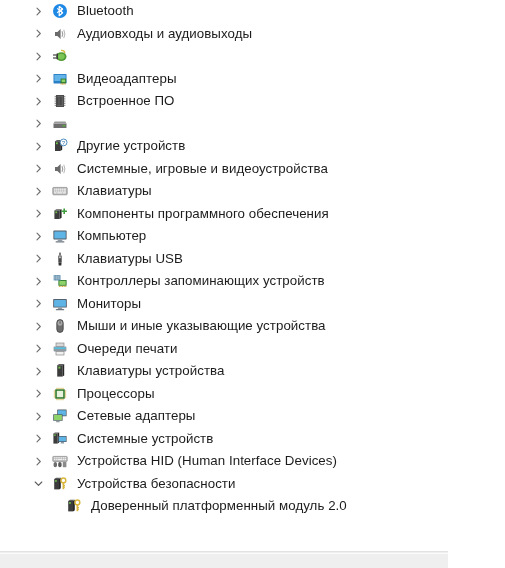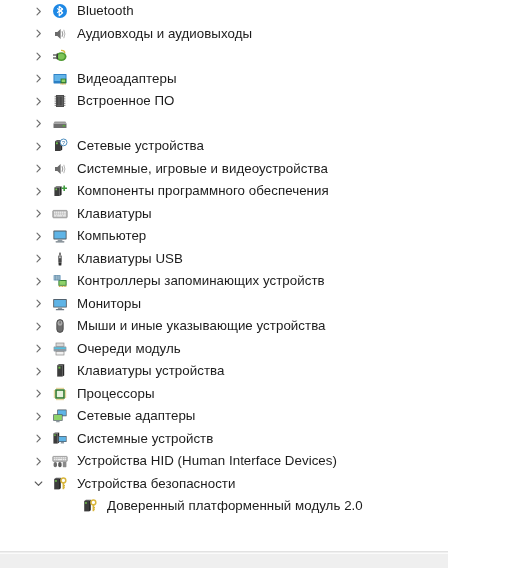--- a/index.html
+++ b/index.html
@@ -32,21 +32,21 @@
   }
   .row {
     display: flex;
     align-items: center;
     height: 22.5px;
     line-height: 22.5px;
     white-space: nowrap;
     padding-left: 30px;
     box-sizing: border-box;
   }
-  .row.child { padding-left: 60px; }
+  .row.child { padding-left: 44px; }
 
   .chev {
     width: 16px;
     min-width: 16px;
     height: 22px;
     display: flex;
     align-items: center;
     justify-content: center;
     color: #5a5a5a;
   }
@@ -205,53 +205,36 @@
         <span class="icon">
           <svg width="16" height="16" viewBox="0 0 16 16">
             <path d="M3 3.2 L8.2 3.2 L8.2 13 L3 13 Z" fill="#3c3c3c"></path>
             <path d="M3 3.2 L5 2 L10.2 2 L8.2 3.2 Z" fill="#5d5d5d"></path>
             <path d="M8.2 3.2 L10.2 2 L10.2 11.8 L8.2 13 Z" fill="#272727"></path>
             <rect x="4" y="4.4" width="1.8" height="1.8" fill="#6ec04a"></rect>
             <circle cx="11.6" cy="4.4" r="3.4" fill="#ffffff" stroke="#4f8fc0" stroke-width="1"></circle>
             <text x="11.6" y="6.5" font-size="5.4" text-anchor="middle" fill="#2b6da3" font-family="Liberation Sans, sans-serif">?</text>
           </svg>
         </span>
-        <span class="label">Сетевые устройства</span>
+        <span class="label">Другие устройств</span>
       </div>
       <div class="row">
         <span class="chev">
           <svg width="9" height="9" viewBox="0 0 9 9">
             <path d="M3 1.2 L6.3 4.5 L3 7.8" fill="none" stroke="#6d6d6d" stroke-width="1.1" stroke-linecap="round" stroke-linejoin="round"></path>
           </svg>
         </span>
         <span class="icon">
           <svg width="16" height="16" viewBox="0 0 16 16">
             <path d="M3 6 L5.4 6 L8.6 3 L8.6 13 L5.4 10 L3 10 Z" fill="#6b6b6b"></path>
             <path d="M10 5.2 Q11.6 8 10 10.8" stroke="#9a9a9a" stroke-width="1.1" fill="none"></path>
             <path d="M11.8 3.8 Q14 8 11.8 12.2" stroke="#b5b5b5" stroke-width="1" fill="none"></path>
           </svg>
         </span>
         <span class="label">Системные, игровые и видеоустройства</span>
-      </div>
-      <div class="row">
-        <span class="chev">
-          <svg width="9" height="9" viewBox="0 0 9 9">
-            <path d="M3 1.2 L6.3 4.5 L3 7.8" fill="none" stroke="#6d6d6d" stroke-width="1.1" stroke-linecap="round" stroke-linejoin="round"></path>
-          </svg>
-        </span>
-        <span class="icon">
-          <svg width="16" height="16" viewBox="0 0 16 16">
-            <path d="M2.4 4.4 L7.6 4.4 L7.6 13 L2.4 13 Z" fill="#3c3c3c"></path>
-            <path d="M2.4 4.4 L4.4 3.2 L9.6 3.2 L7.6 4.4 Z" fill="#5d5d5d"></path>
-            <path d="M7.6 4.4 L9.6 3.2 L9.6 11.8 L7.6 13 Z" fill="#272727"></path>
-            <rect x="3.4" y="5.5" width="1.7" height="1.7" fill="#6ec04a"></rect>
-            <path d="M11.4 2.4 L13 2.4 L13 4.4 L15 4.4 L15 6 L13 6 L13 8 L11.4 8 L11.4 6 L9.4 6 L9.4 4.4 L11.4 4.4 Z" fill="#3f9c3f"></path>
-          </svg>
-        </span>
-        <span class="label">Компоненты программного обеспечения</span>
       </div>
       <div class="row">
         <span class="chev">
           <svg width="9" height="9" viewBox="0 0 9 9">
             <path d="M3 1.2 L6.3 4.5 L3 7.8" fill="none" stroke="#6d6d6d" stroke-width="1.1" stroke-linecap="round" stroke-linejoin="round"></path>
           </svg>
         </span>
         <span class="icon">
           <svg width="16" height="16" viewBox="0 0 16 16">
             <rect x="0.8" y="4.4" width="14.4" height="7.4" rx="0.8" fill="#b7b7b7" stroke="#8a8a8a" stroke-width="0.7"></rect>
@@ -277,20 +260,37 @@
         <span class="label">Клавиатуры</span>
       </div>
       <div class="row">
         <span class="chev">
           <svg width="9" height="9" viewBox="0 0 9 9">
             <path d="M3 1.2 L6.3 4.5 L3 7.8" fill="none" stroke="#6d6d6d" stroke-width="1.1" stroke-linecap="round" stroke-linejoin="round"></path>
           </svg>
         </span>
         <span class="icon">
           <svg width="16" height="16" viewBox="0 0 16 16">
+            <path d="M2.4 4.4 L7.6 4.4 L7.6 13 L2.4 13 Z" fill="#3c3c3c"></path>
+            <path d="M2.4 4.4 L4.4 3.2 L9.6 3.2 L7.6 4.4 Z" fill="#5d5d5d"></path>
+            <path d="M7.6 4.4 L9.6 3.2 L9.6 11.8 L7.6 13 Z" fill="#272727"></path>
+            <rect x="3.4" y="5.5" width="1.7" height="1.7" fill="#6ec04a"></rect>
+            <path d="M11.4 2.4 L13 2.4 L13 4.4 L15 4.4 L15 6 L13 6 L13 8 L11.4 8 L11.4 6 L9.4 6 L9.4 4.4 L11.4 4.4 Z" fill="#3f9c3f"></path>
+          </svg>
+        </span>
+        <span class="label">Компоненты программного обеспечения</span>
+      </div>
+      <div class="row">
+        <span class="chev">
+          <svg width="9" height="9" viewBox="0 0 9 9">
+            <path d="M3 1.2 L6.3 4.5 L3 7.8" fill="none" stroke="#6d6d6d" stroke-width="1.1" stroke-linecap="round" stroke-linejoin="round"></path>
+          </svg>
+        </span>
+        <span class="icon">
+          <svg width="16" height="16" viewBox="0 0 16 16">
             <rect x="1.4" y="2.6" width="13.2" height="8.8" rx="0.6" fill="#4f5a63"></rect>
             <rect x="2.3" y="3.5" width="11.4" height="7" fill="#5fb4e6"></rect>
             <path d="M6 11.4 L10 11.4 L10.6 13.2 L5.4 13.2 Z" fill="#8e99a1"></path>
             <rect x="3.6" y="13.2" width="8.8" height="1.2" rx="0.4" fill="#6f7a83"></rect>
           </svg>
         </span>
         <span class="label">Компьютер</span>
       </div>
       <div class="row">
         <span class="chev">
@@ -365,21 +365,21 @@
           </svg>
         </span>
         <span class="icon">
           <svg width="16" height="16" viewBox="0 0 16 16">
             <rect x="4" y="2" width="8" height="3.6" fill="#d8d8d8" stroke="#8a8a8a" stroke-width="0.7"></rect>
             <rect x="1.6" y="5.6" width="12.8" height="5" rx="0.8" fill="#8f9aa3"></rect>
             <rect x="2.4" y="6.4" width="11.2" height="1.6" fill="#55c0e0"></rect>
             <rect x="4" y="10.4" width="8" height="3.6" fill="#efefef" stroke="#8a8a8a" stroke-width="0.7"></rect>
           </svg>
         </span>
-        <span class="label">Очереди модуль</span>
+        <span class="label">Очереди печати</span>
       </div>
       <div class="row">
         <span class="chev">
           <svg width="9" height="9" viewBox="0 0 9 9">
             <path d="M3 1.2 L6.3 4.5 L3 7.8" fill="none" stroke="#6d6d6d" stroke-width="1.1" stroke-linecap="round" stroke-linejoin="round"></path>
           </svg>
         </span>
         <span class="icon">
           <svg width="16" height="16" viewBox="0 0 16 16">
             <path d="M5.2 2.2 L10.4 2.2 L10.4 13.6 L5.2 13.6 Z" fill="#3c3c3c"></path>

